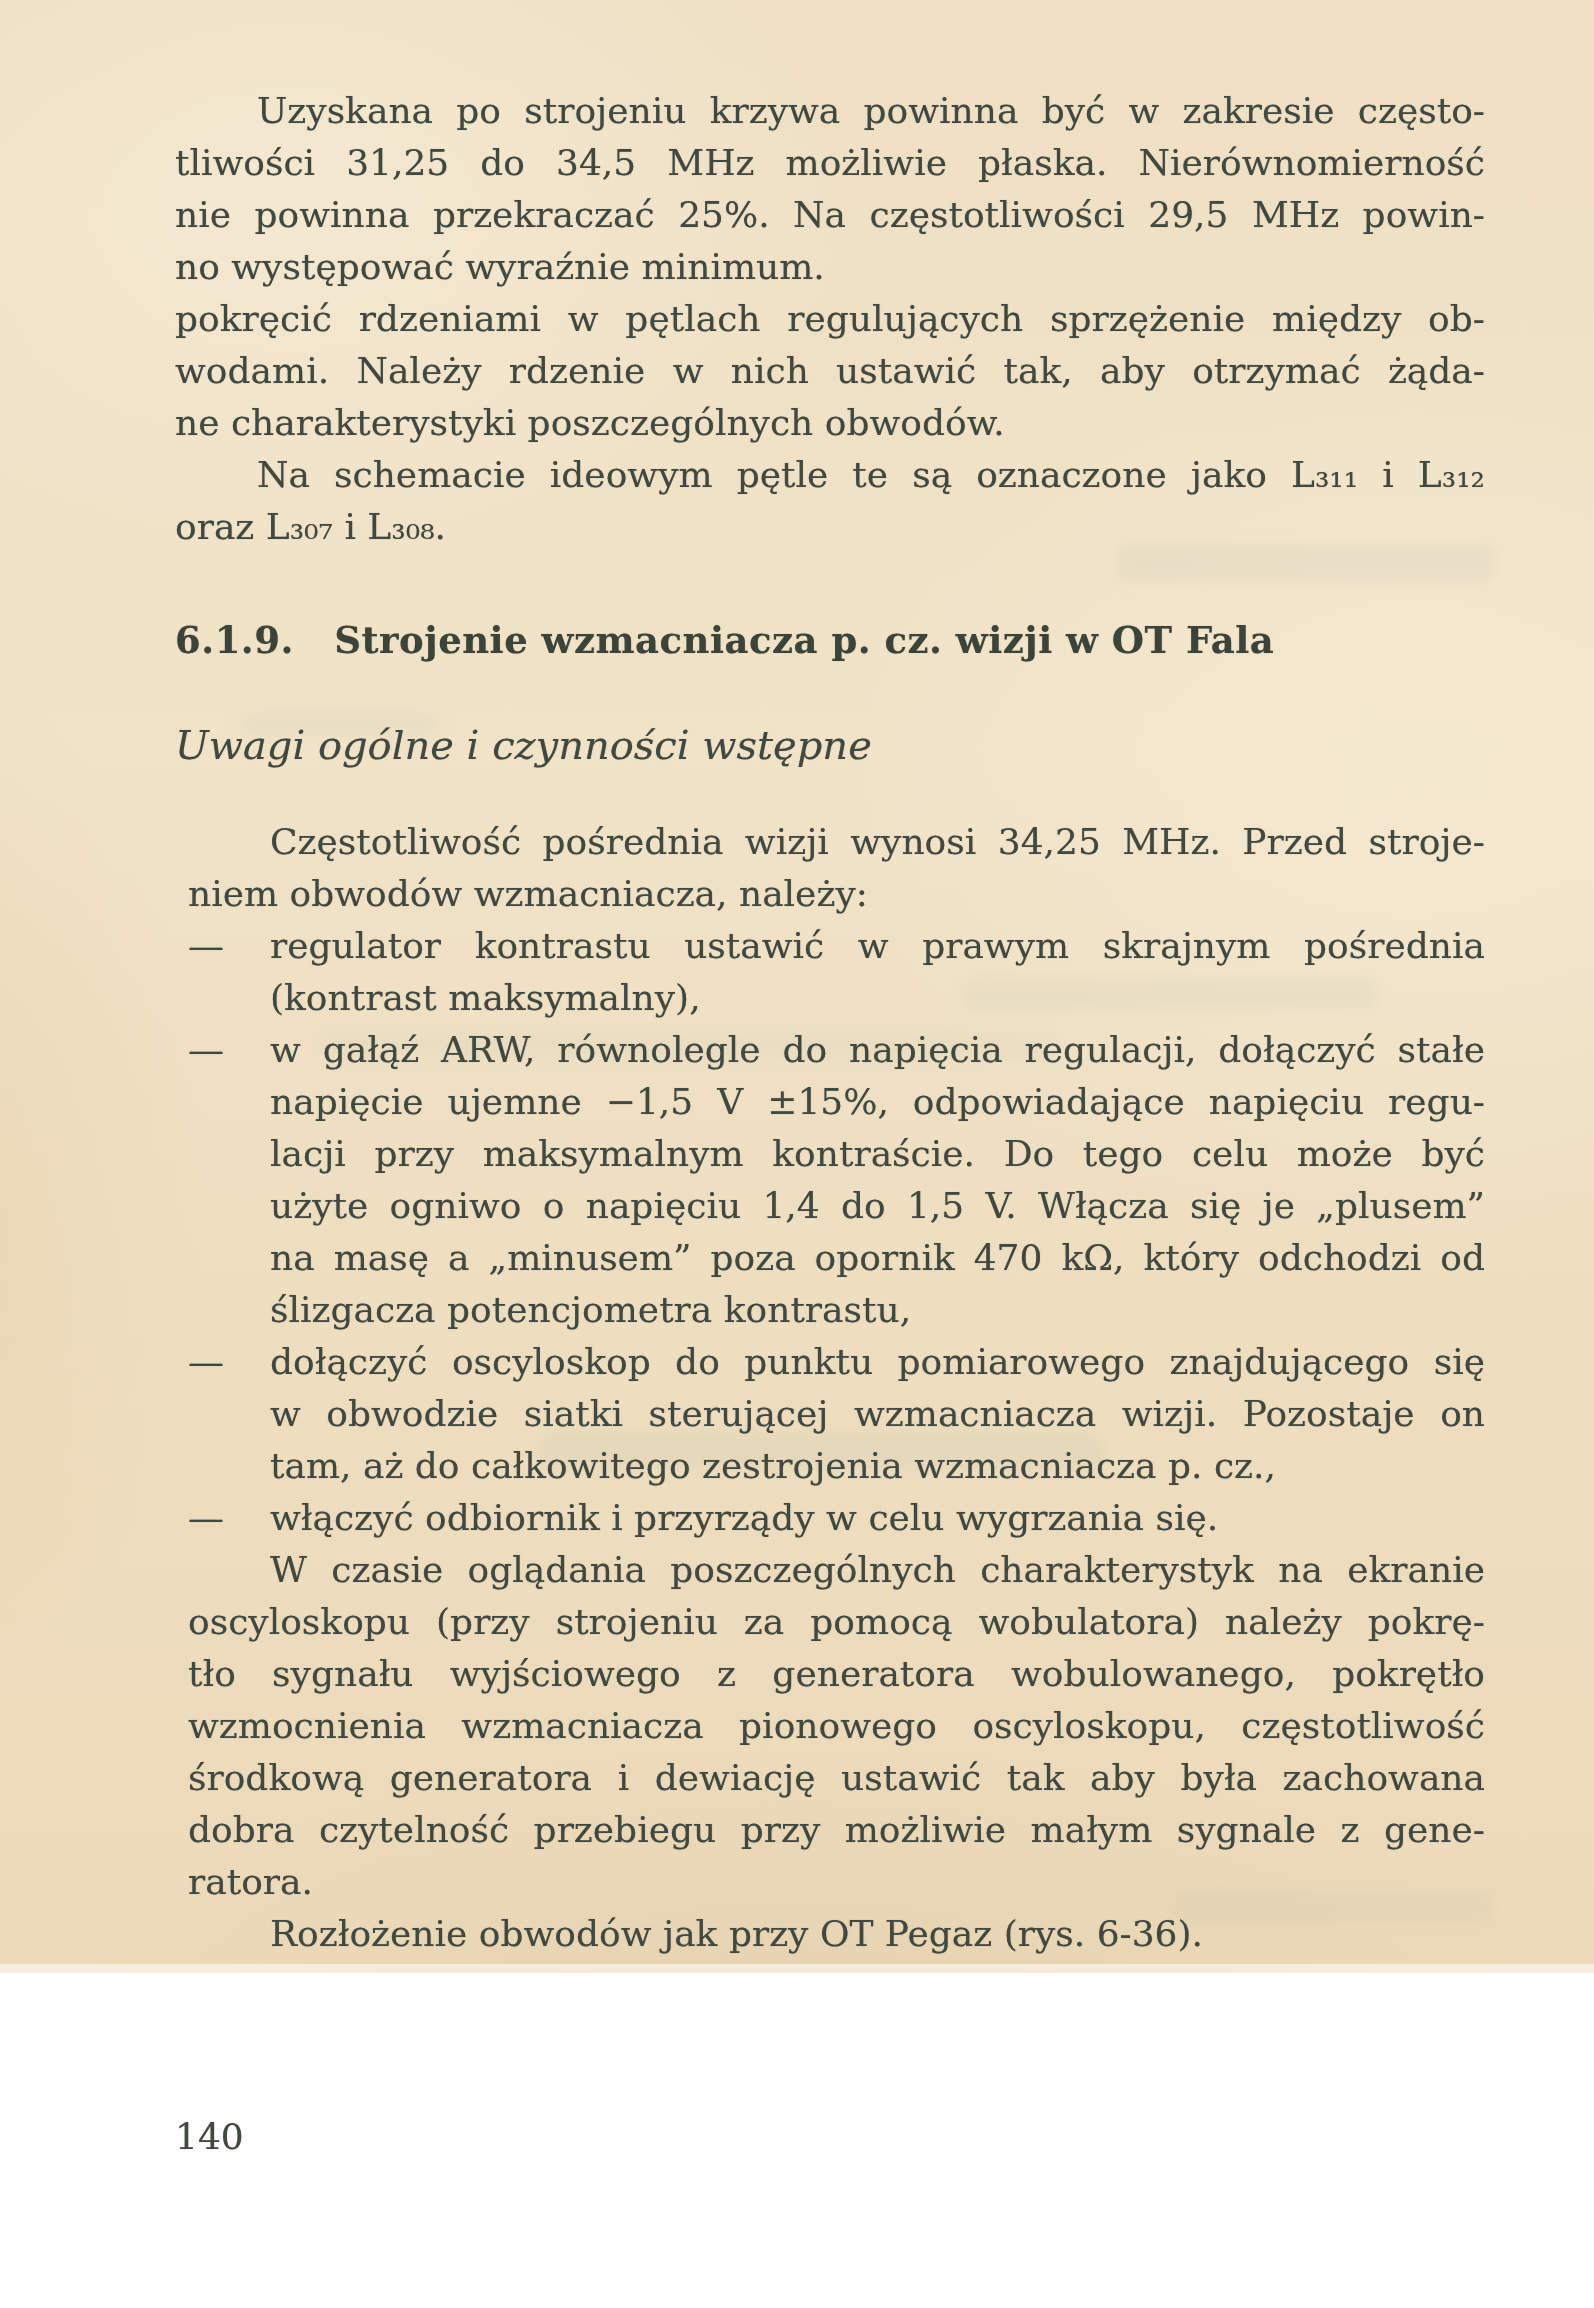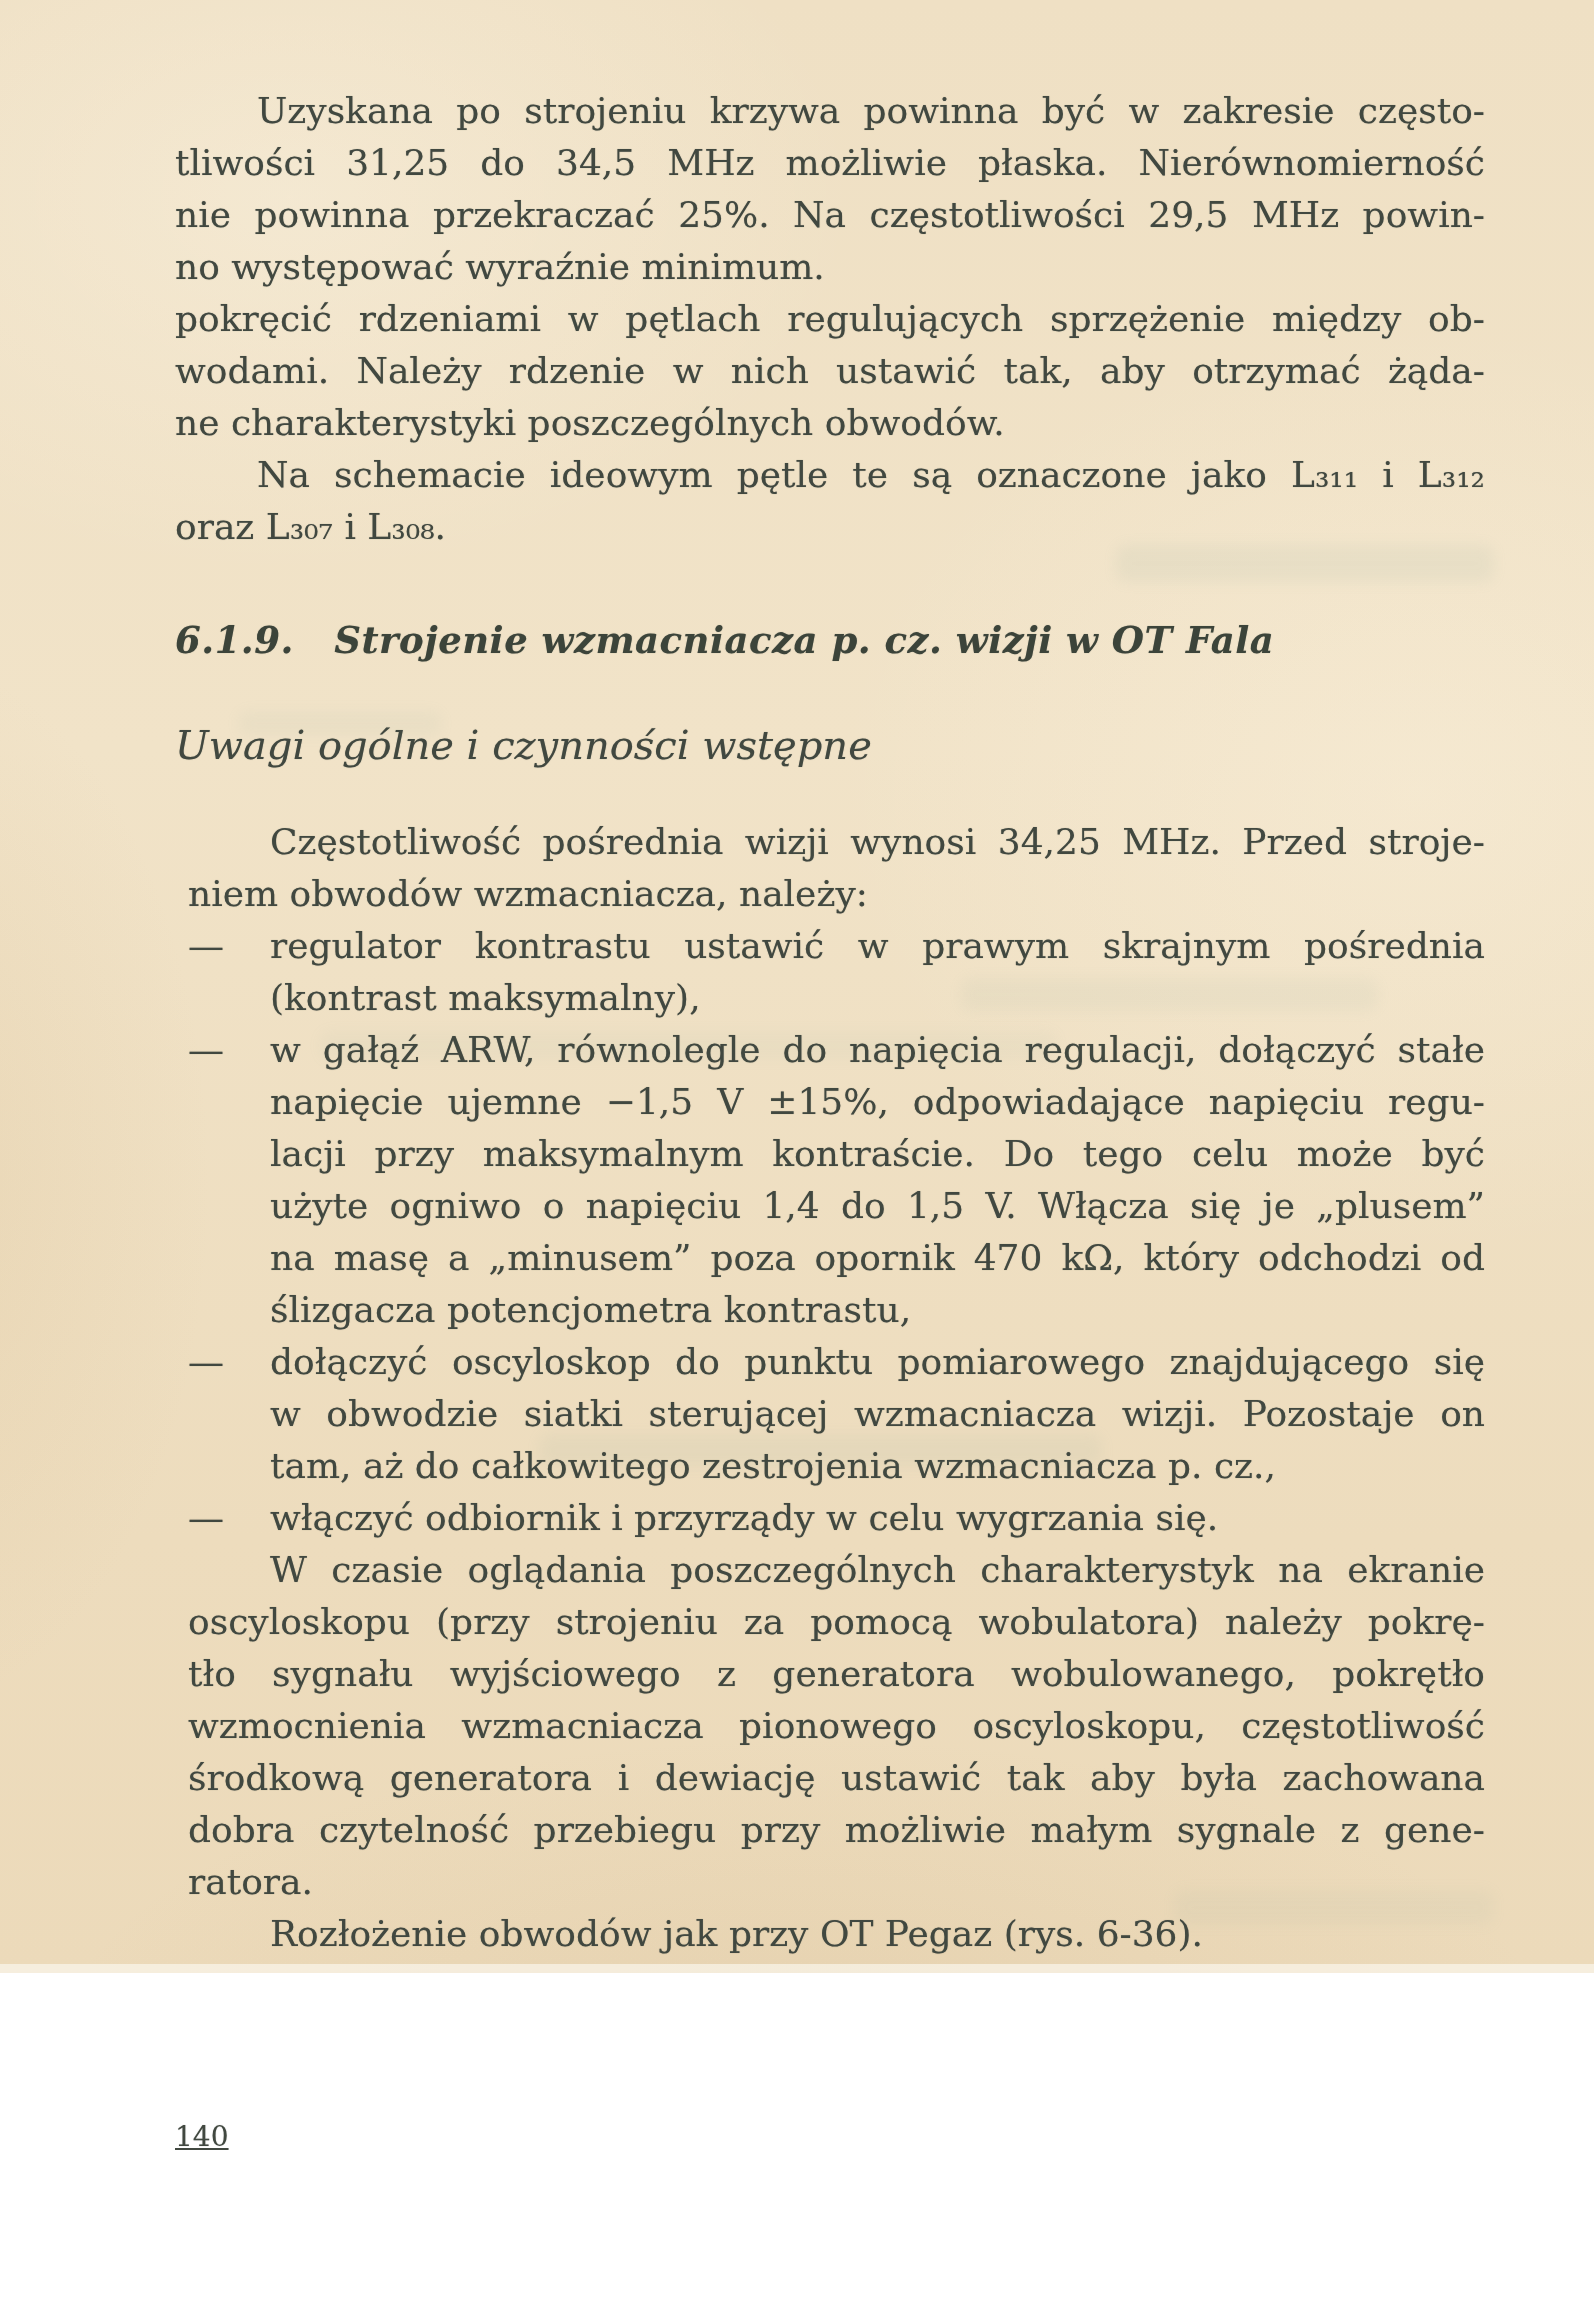--- a/index.html
+++ b/index.html
@@ -61,35 +61,33 @@
     padding-left:82px;
   }
   .dash{position:absolute;left:0;top:0;}
 
   .heading{
     margin:61px 0 0 0;
     font-size:37px;font-weight:bold;
     line-height:52px;height:52px;
     color:#3c443a;
     letter-spacing:0.5px;
-    font-style:italic;
   }
   .heading .heading-title{margin-left:27px;}
   .subheading{
     margin-top:53px;
     font-style:italic;
     font-size:40px;line-height:52px;height:52px;
   }
   #body-lines{margin-top:45px;margin-left:13px;}
 
   .page-number{
     position:absolute;left:175px;top:2111px;
-    font-size:28px;line-height:52px;
+    font-size:36px;line-height:52px;
     text-shadow:0 0 1px rgba(65,72,64,0.45);
-    text-decoration:underline;
   }
 </style>
 </head>
 <body>
 
 <div class="page">
 
   <div class="ghost g1"></div>
   <div class="ghost g2"></div>
   <div class="ghost g3"></div>

